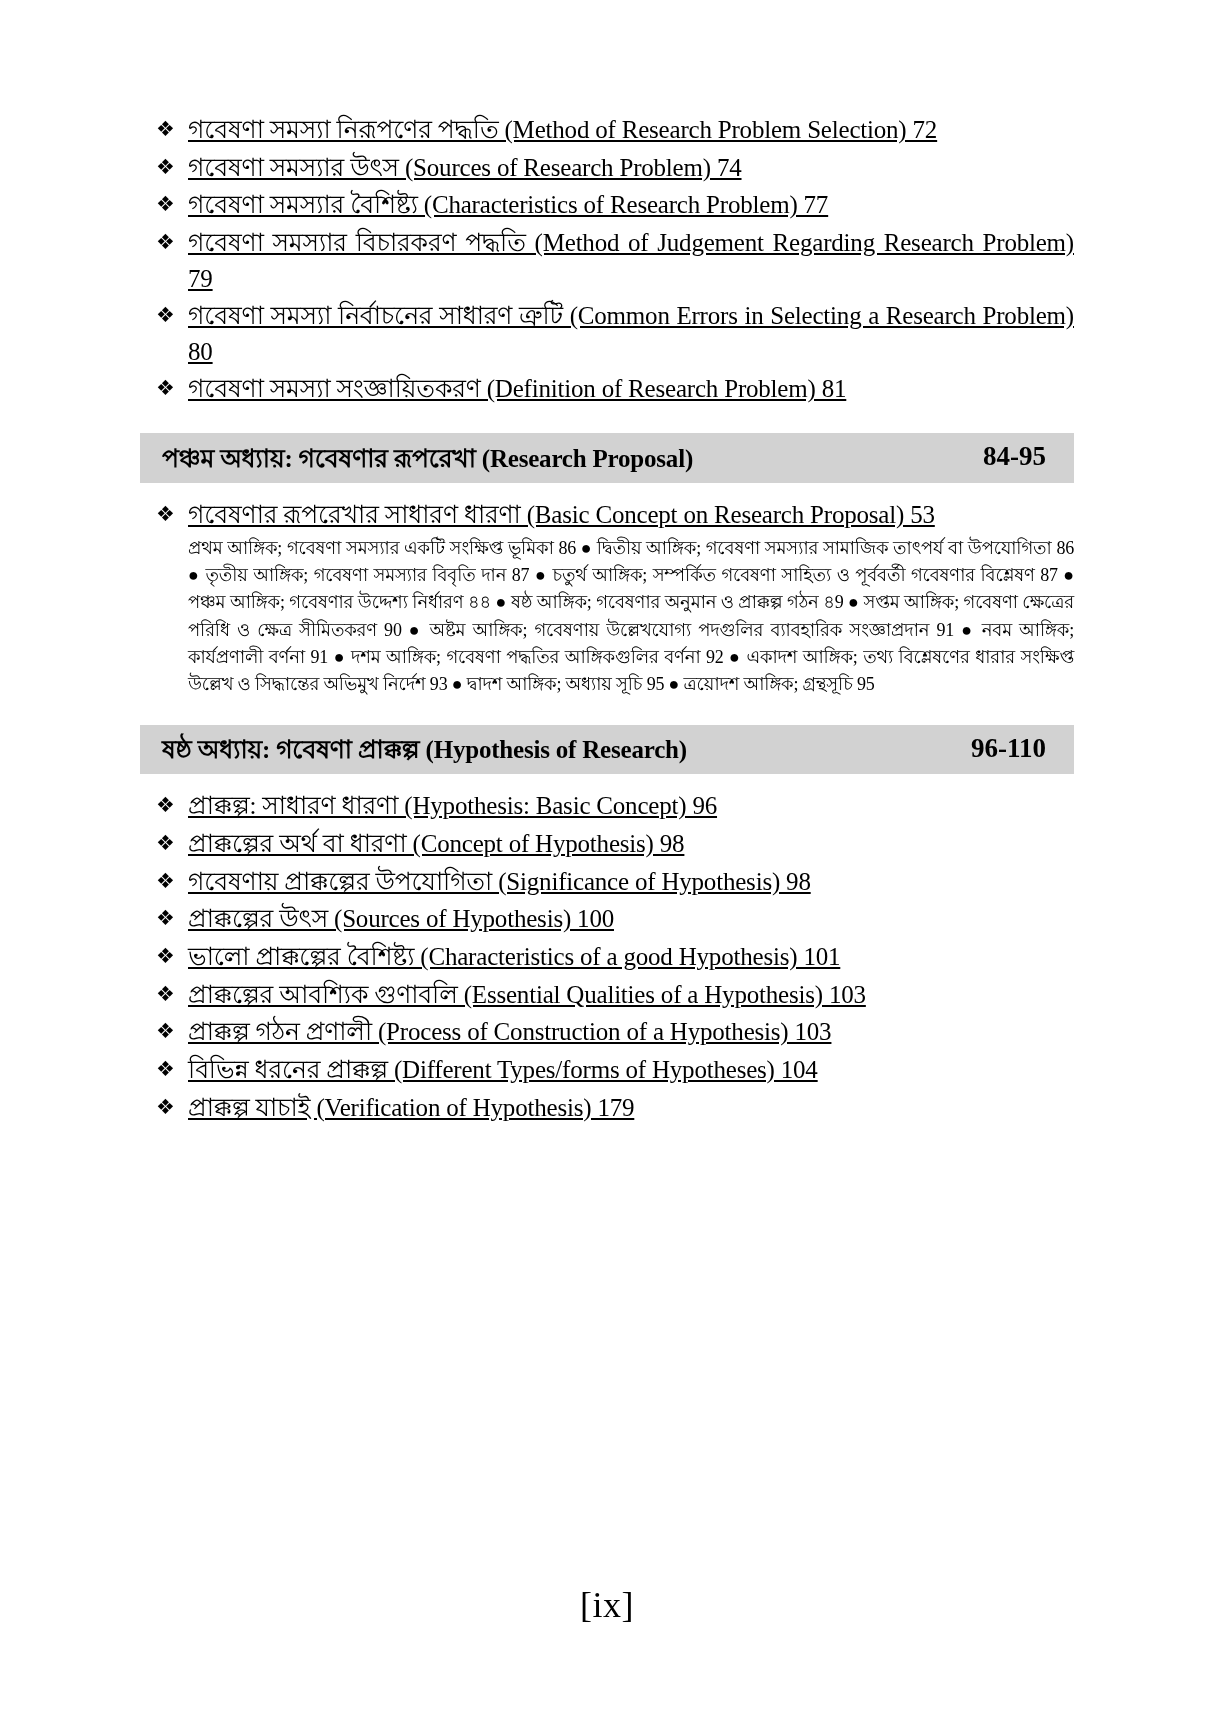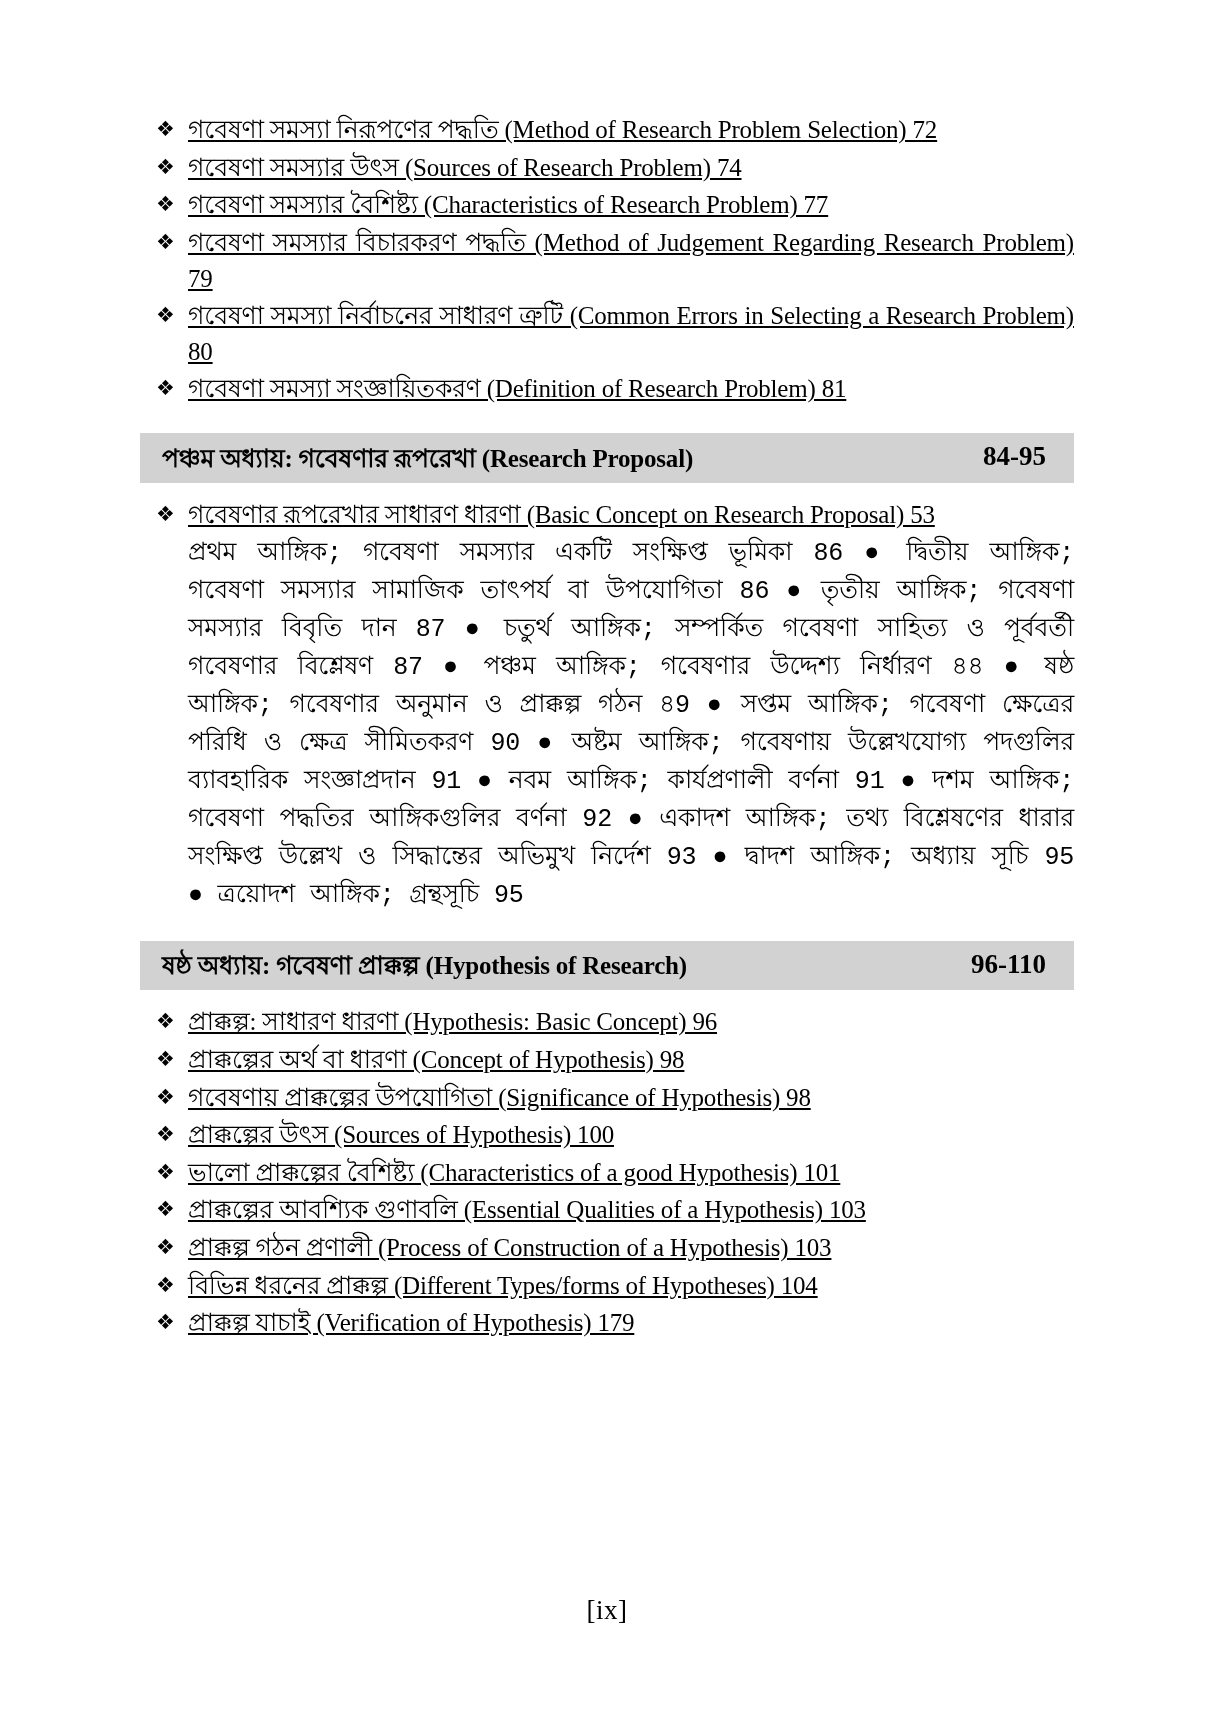--- a/index.html
+++ b/index.html
@@ -90,36 +90,35 @@
     font-size: 27px;
     white-space: nowrap;
     padding-right: 6px;
     font-family: Liberation Serif, serif;
   }
 
   
   .sub-paragraph {
     margin: 0 0 2px 0;
     padding-left: 48px;
-    font-size: 25px;
+    font-size: 18px;
     line-height: 1.52;
     text-align: justify;
     text-justify: inter-word;
     hyphens: none;
-    font-family: Liberation Mono, monospace;
   }
 
   
   .folio {
     position: absolute;
     left: 0;
     right: 0;
     bottom: 96px;
     text-align: center;
-    font-size: 27px;
+    font-size: 36px;
     letter-spacing: 0.5px;
   }
 </style>
 </head>
 <body>
 
 <div class="page">
   <div class="content">
 
     <ul class="toc-list">

